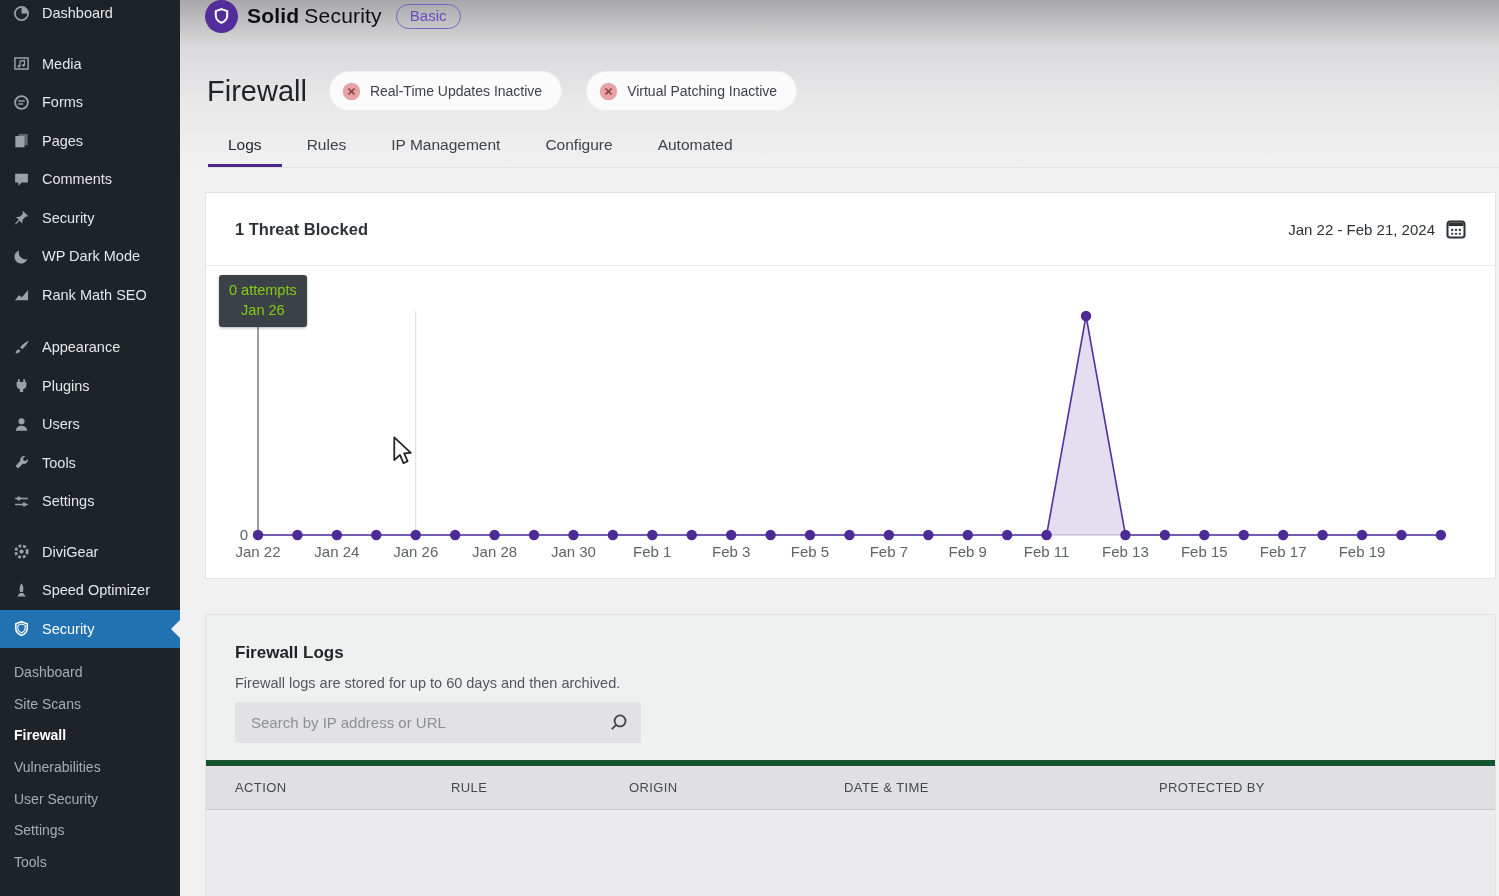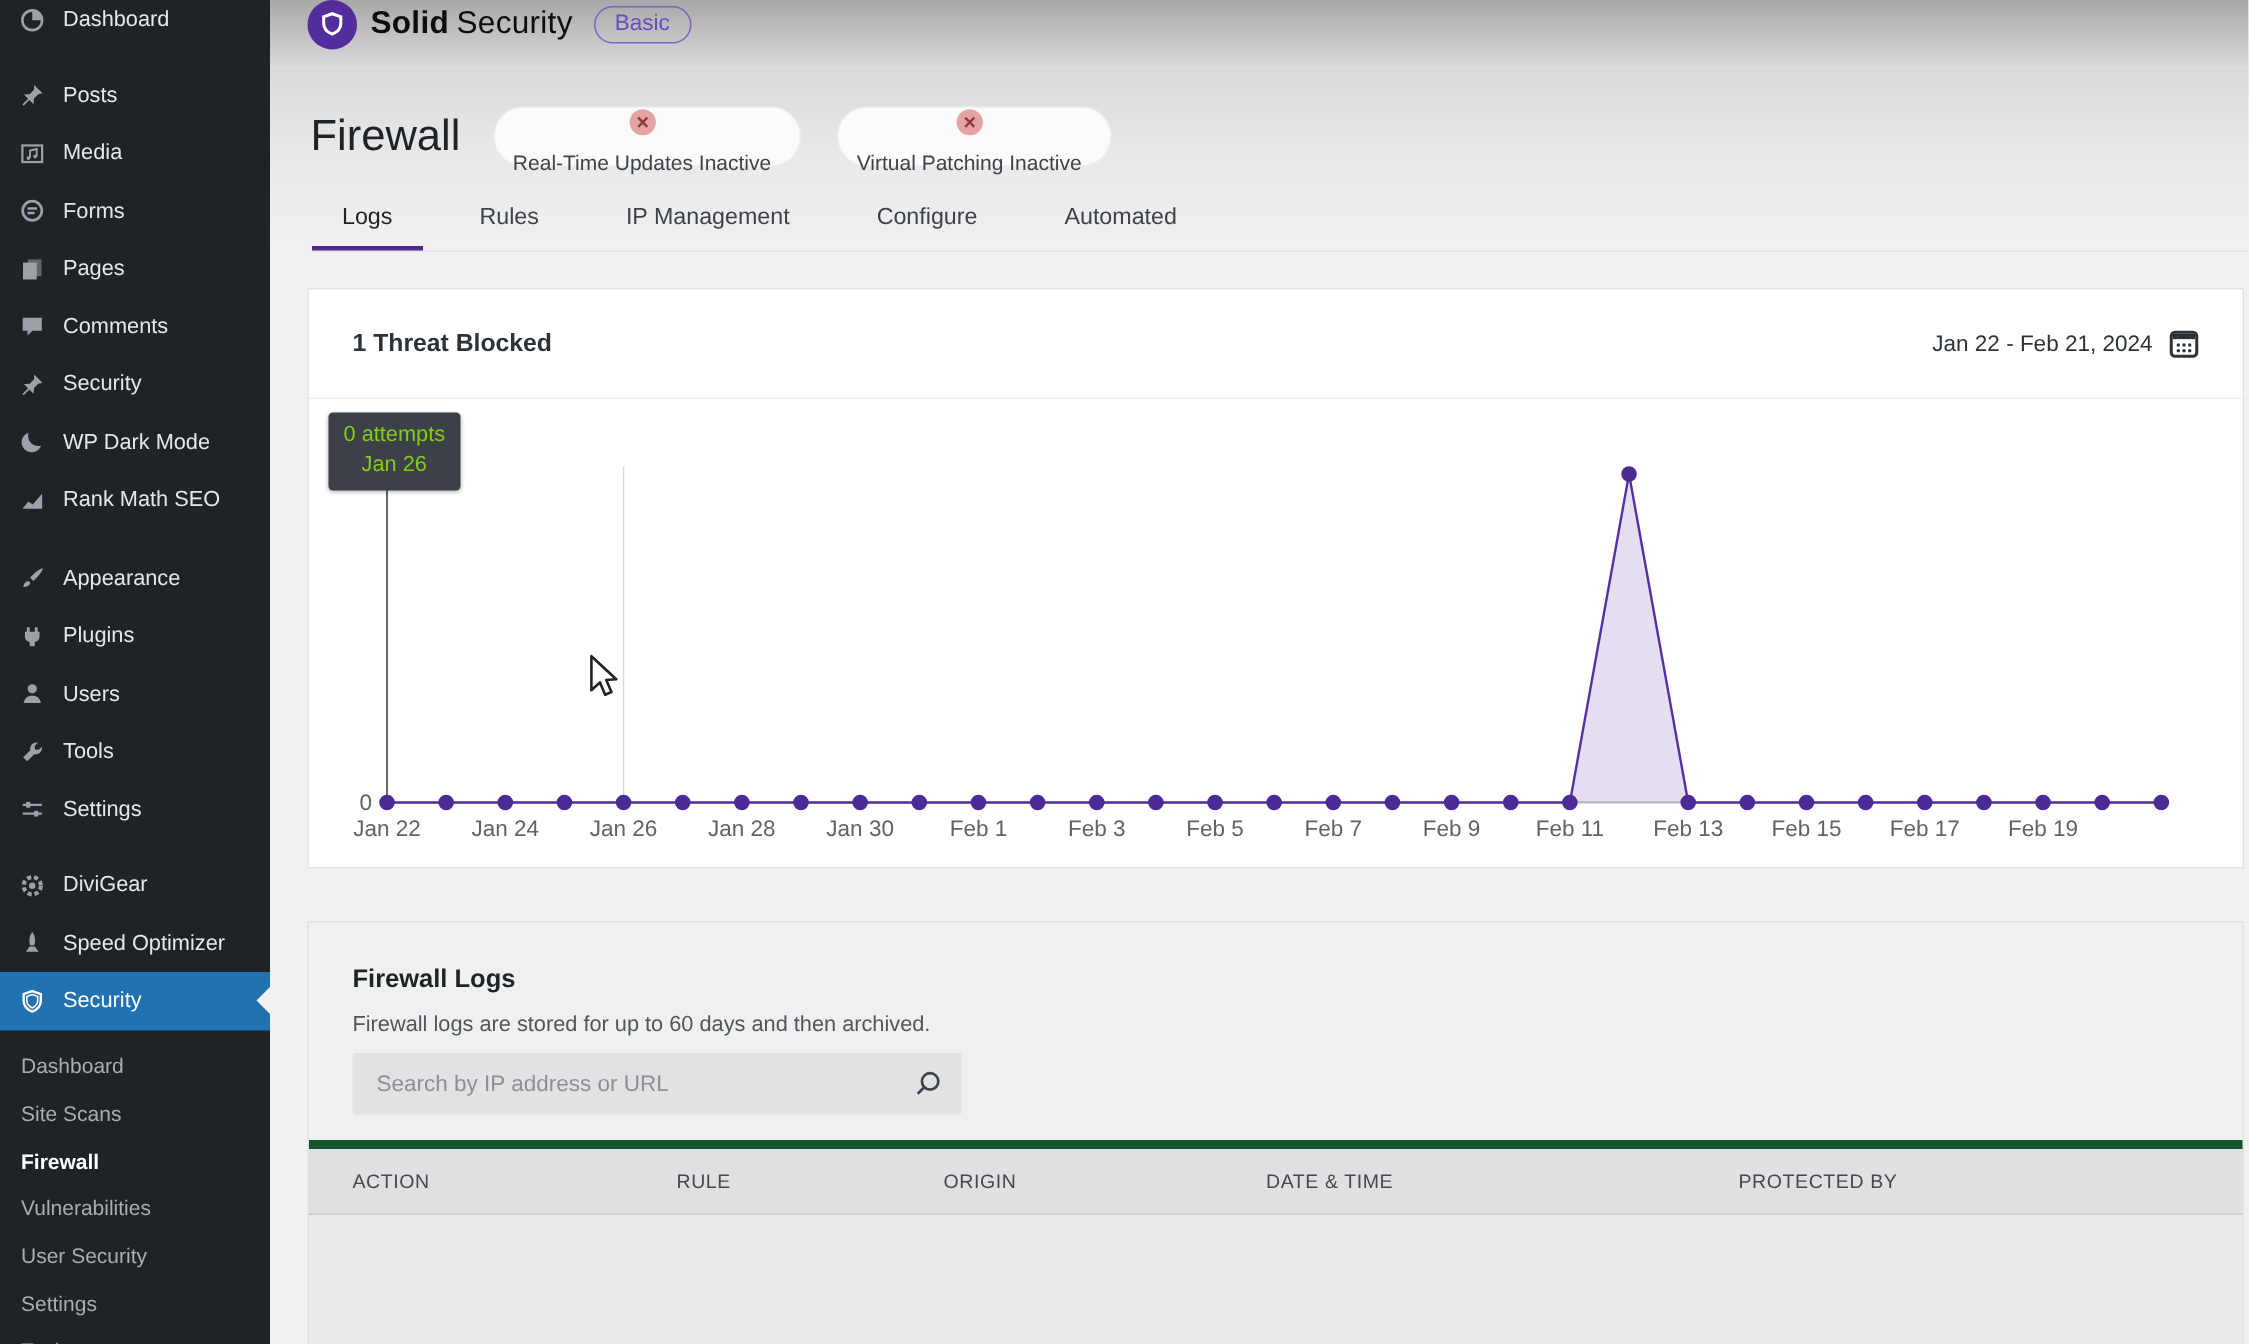--- a/index.html
+++ b/index.html
@@ -32,24 +32,24 @@
   .brand-bold { font-weight:bold; font-size:21px; color:#0c0d0e; margin-left:9px; letter-spacing:.2px;text-align:right; }
   .brand-reg { font-size:21px; color:#0c0d0e; margin-left:5px; letter-spacing:.2px; }
   .plan-badge { margin-left:14px; border:1.6px solid #8061c6; color:#6a4bbf; border-radius:999px;
     padding:2px 13px 4px; font-size:15px; background:transparent; }
 
   .pagebody { height:851px; background:linear-gradient(180deg,#d9d9db 0px,#e9e9ea 60px,#f1f1f2 130px); }
 
   .page-head { display:flex; align-items:center; padding:26px 0 0 27px; height:66px; }
   .page-head h1 { font-size:29px; font-weight:400; color:#1d2327; margin:0 22px 0 0; }
   .pill { display:flex; align-items:center; gap:9px; background:#fbfbfc; border:1px solid #f0f0f1;
-    border-radius:999px; height:40px; padding:0 19px 0 12px; margin-right:24px; font-size:14px; color:#3c434a; cursor:pointer;flex-direction:column; }
+    border-radius:999px; height:40px; padding:0 19px 0 12px; margin-right:24px; font-size:14px; color:#3c434a; cursor:pointer; }
   .pill-x { width:19px; height:19px; display:inline-flex; }
 
-  .tabs { display:flex; gap:18px; margin:17px 0 0 28px; border-bottom:1px solid #e3e3e4; align-items:flex-end; width:calc(100% - 28px); }
+  .tabs { display:flex; gap:5px; margin:17px 0 0 28px; border-bottom:1px solid #e3e3e4; align-items:flex-end; width:calc(100% - 28px); }
   .tab { padding:8px 20px 10px; font-size:15.5px; color:#3c434a; cursor:pointer; border-bottom:3.5px solid transparent; }
   .tab.active { border-bottom-color:#4e278c; color:#1d2327; }
 
   
   .chart-card { margin:24px 3px 0 25px; background:#ffffff; border:1px solid #e3e3e5; }
   .card-head { height:73px; display:flex; align-items:center; justify-content:space-between; padding:0 29px; border-bottom:1px solid #ededee; }
   .card-head h2 { font-size:16.5px; font-weight:bold; color:#2c3338; margin:0; }
   .range { display:flex; align-items:center; gap:11px; font-size:15px; color:#2c3338; }
   .range svg { cursor:pointer; }
   .chart-region { position:relative; height:312px; }
@@ -83,26 +83,20 @@
     <nav class="menu">
 
       <div class="mi">
         <svg class="ic" viewBox="0 0 16 16">
             <circle cx="8" cy="8" r="6.2" fill="none" stroke="currentColor" stroke-width="1.6"></circle>
             <path d="M8 8L8 1.8A6.2 6.2 0 0 1 14.2 8Z" fill="currentColor"></path>
           </svg>
         <span class="lbl">Dashboard</span>
       </div>
       <div class="sep1"></div>
-      <div class="mi">
-        <svg class="ic" viewBox="0 0 16 16">
-            <path fill="currentColor" d="M9.2 1.6l5.2 5.2-2.6.5-2.7 2.7-.3 3.6-2.6-2.6-3.6 3.6-.8-.8 3.6-3.6L2.8 7.6l3.6-.3 2.7-2.7z"></path>
-          </svg>
-        <span class="lbl">Posts</span>
-      </div>
       <div class="mi">
         <svg class="ic" viewBox="0 0 16 16">
             <rect x="1.8" y="2.8" width="12.4" height="10.4" fill="none" stroke="currentColor" stroke-width="1.4"></rect>
             <path d="M6.6 10.6V6l4.2-1v4.6" fill="none" stroke="currentColor" stroke-width="1.2"></path>
             <circle cx="5.6" cy="10.7" r="1.2" fill="currentColor"></circle>
             <circle cx="9.8" cy="9.7" r="1.2" fill="currentColor"></circle>
           </svg>
         <span class="lbl">Media</span>
       </div>
       <div class="mi">

